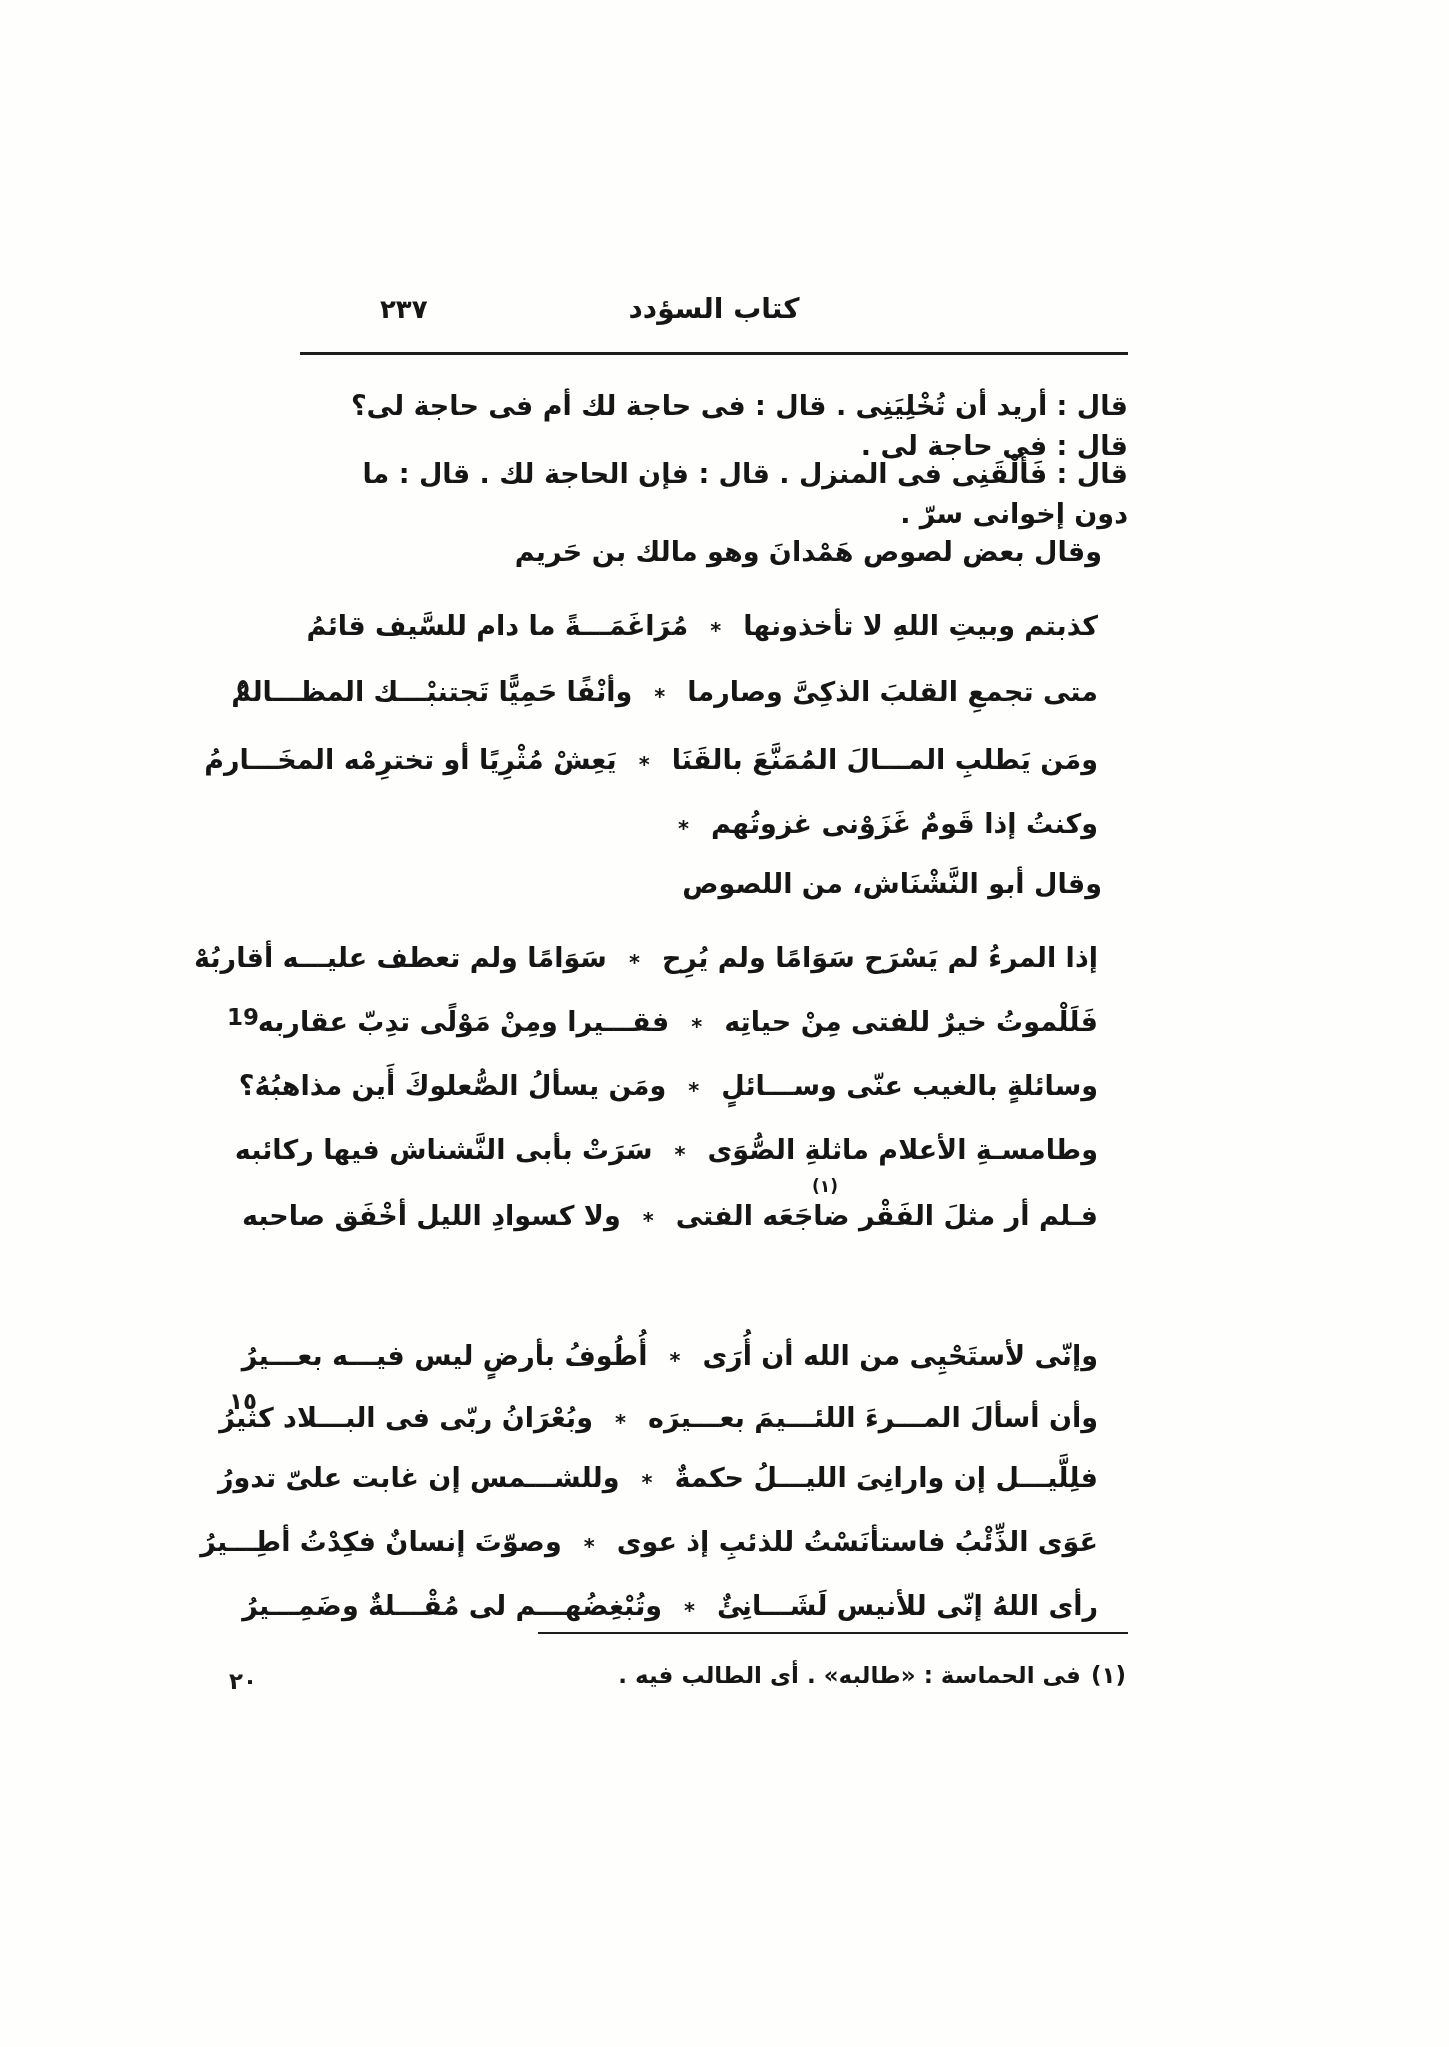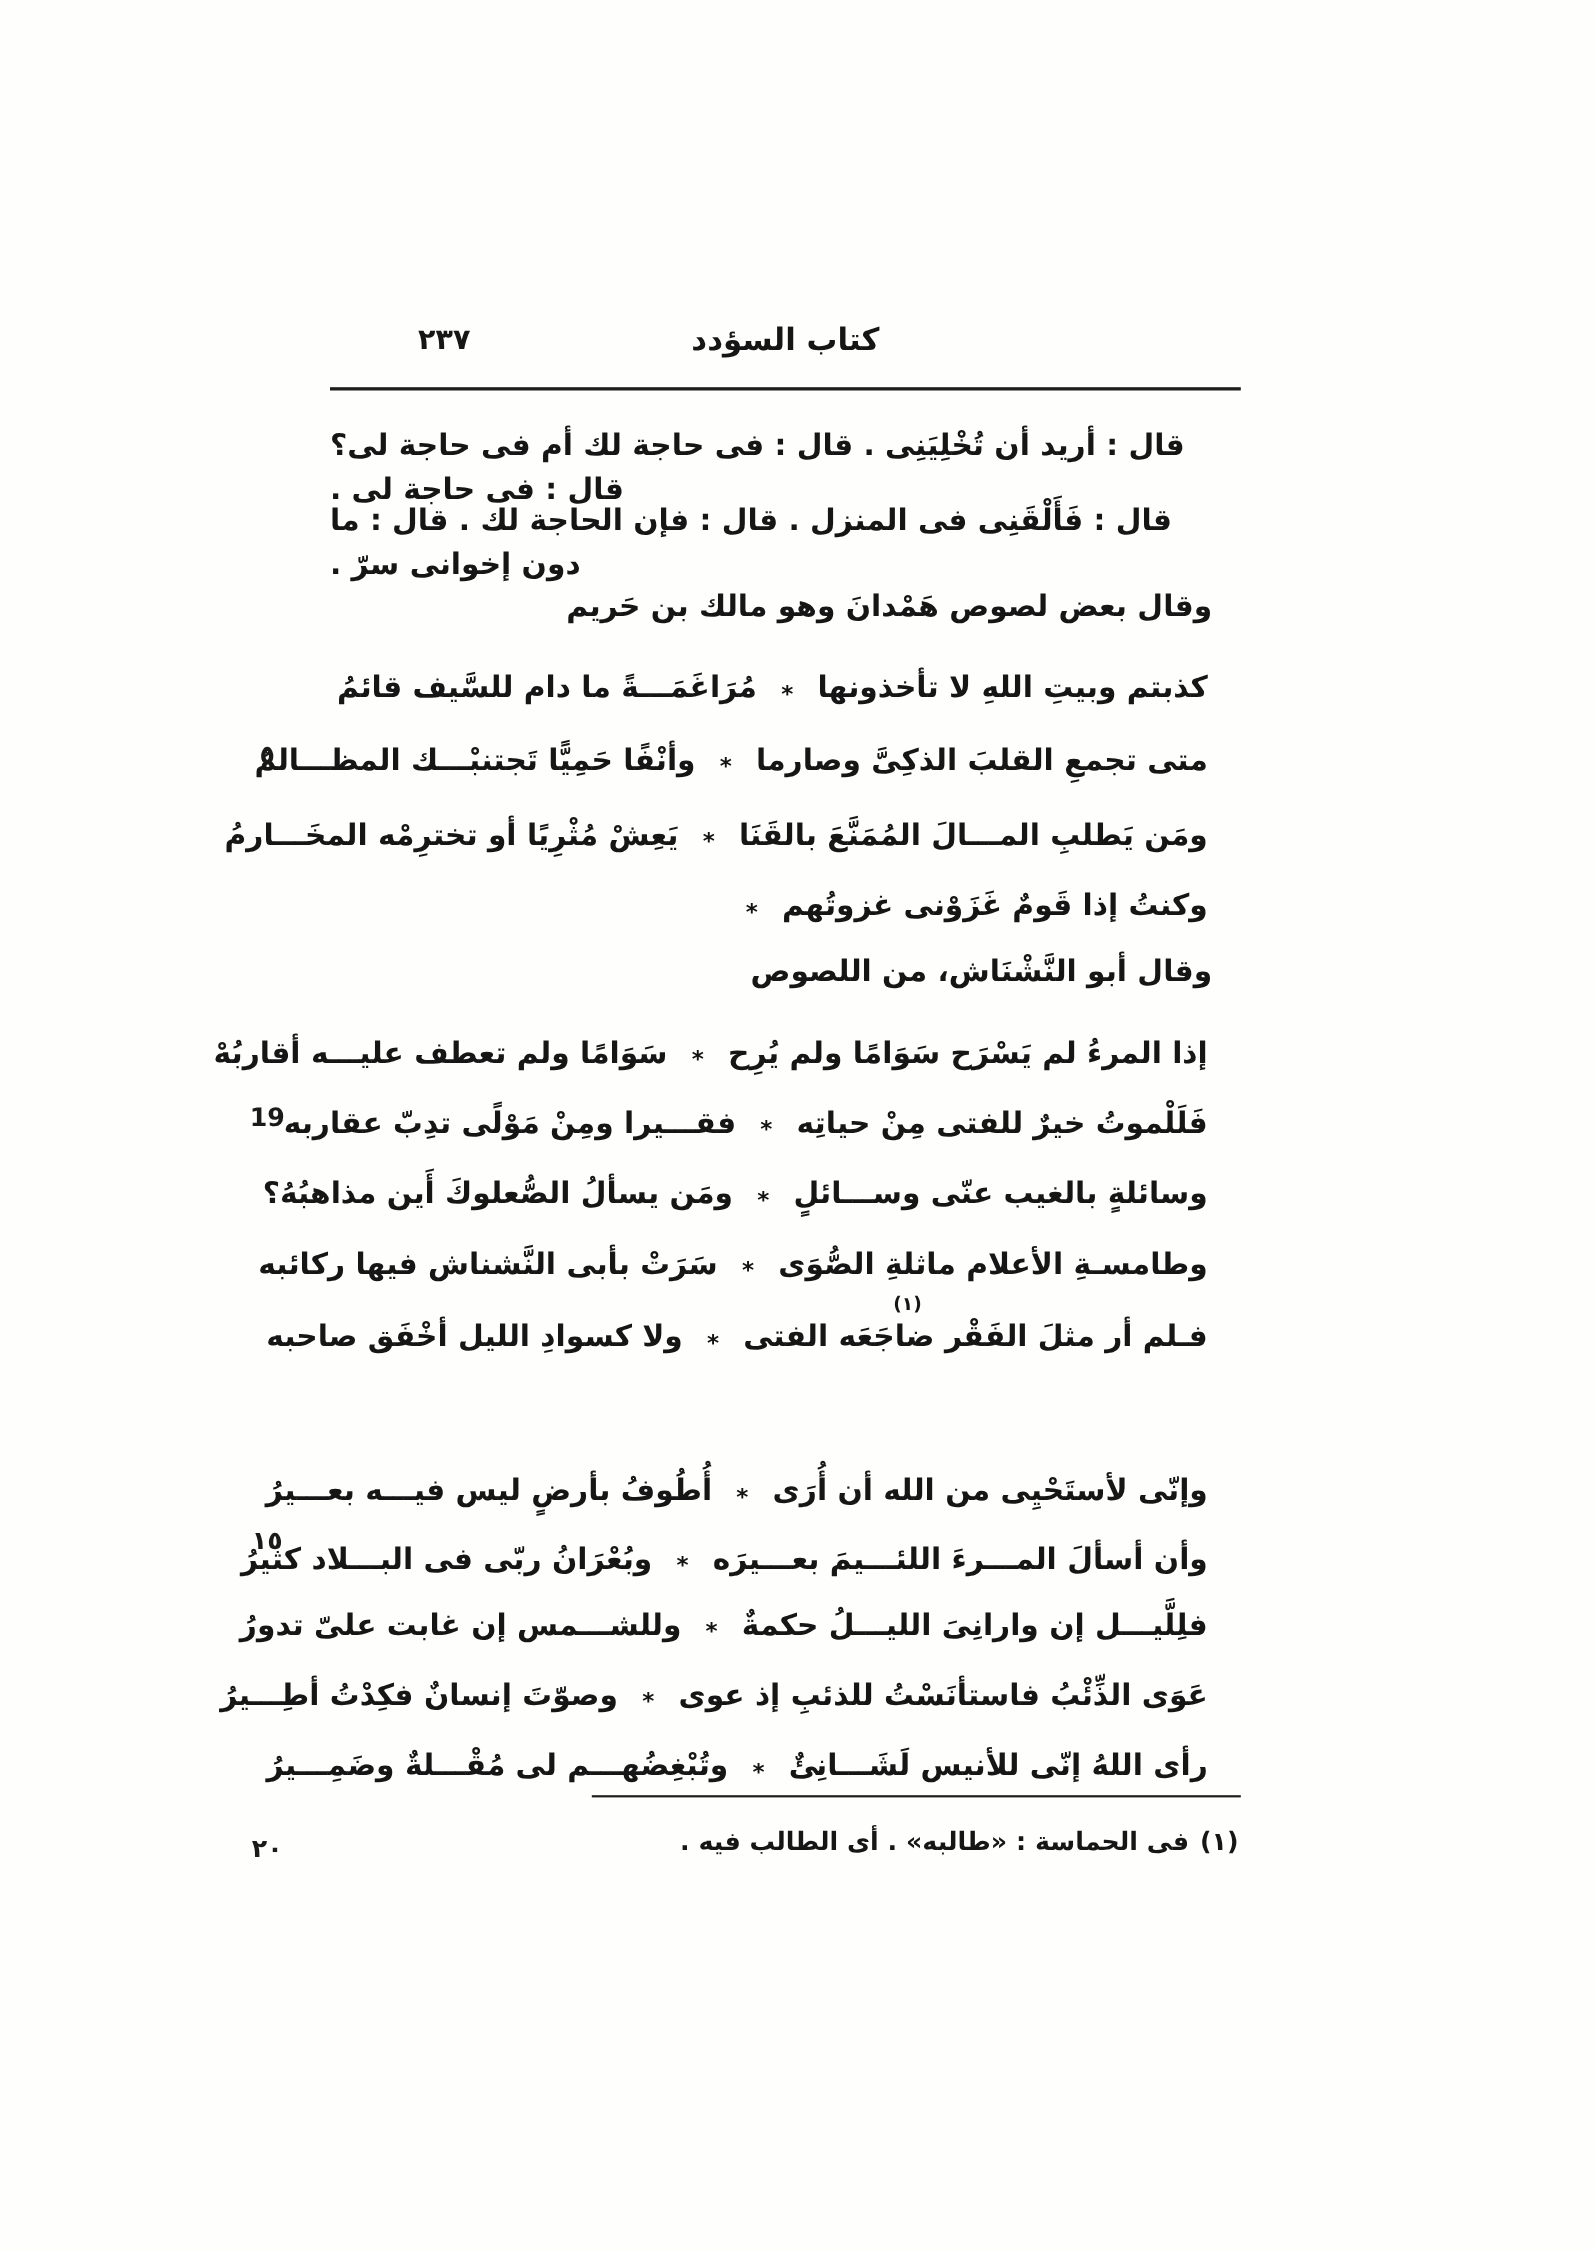--- a/index.html
+++ b/index.html
@@ -15,21 +15,21 @@
   }
   .content { position:absolute; left:300px; top:0; width:828px; height:100%; }
 
   .header-row { position:absolute; top:292px; width:100%; height:40px; }
   .title { display:block; text-align:center; font-size:28px; font-weight:bold; }
   .pagenum { position:absolute; left:80px; top:2px; font-size:26px; font-weight:bold; letter-spacing:3px; }
   .rule { position:absolute; top:352px; right:0; width:100%; height:3px; background:#1d1d1d; }
 
   .prose-line {
     position:absolute; right:0; width:100%;
-    text-align:left; font-size:27px; font-weight:bold; line-height:40px;
+    text-align:right; font-size:27px; font-weight:bold; line-height:40px;
   }
   .intro {
     position:absolute; width:100%; box-sizing:border-box;
     text-align:right; padding-right:26px;
     font-size:27px; font-weight:bold;
   }
   .verse {
     position:absolute; width:100%; box-sizing:border-box;
     display:grid; grid-template-columns:1fr auto 1fr; column-gap:22px;
     padding:0 30px 0 58px;

